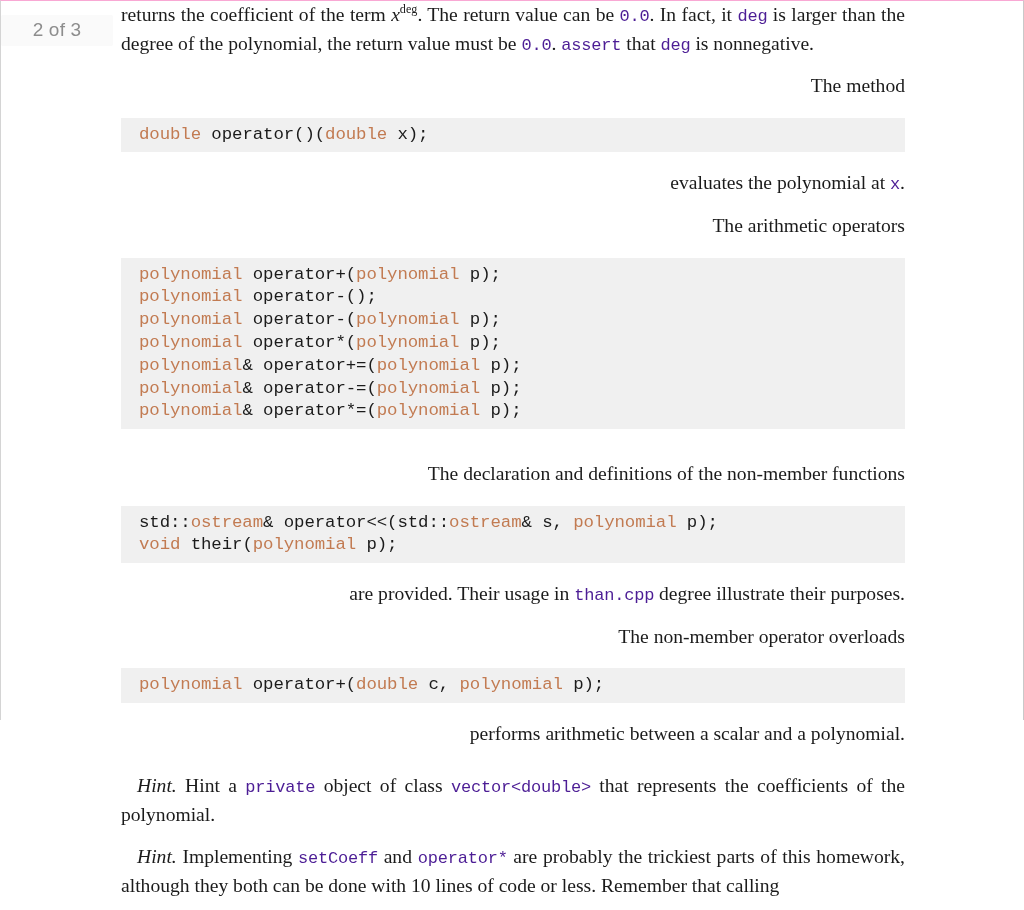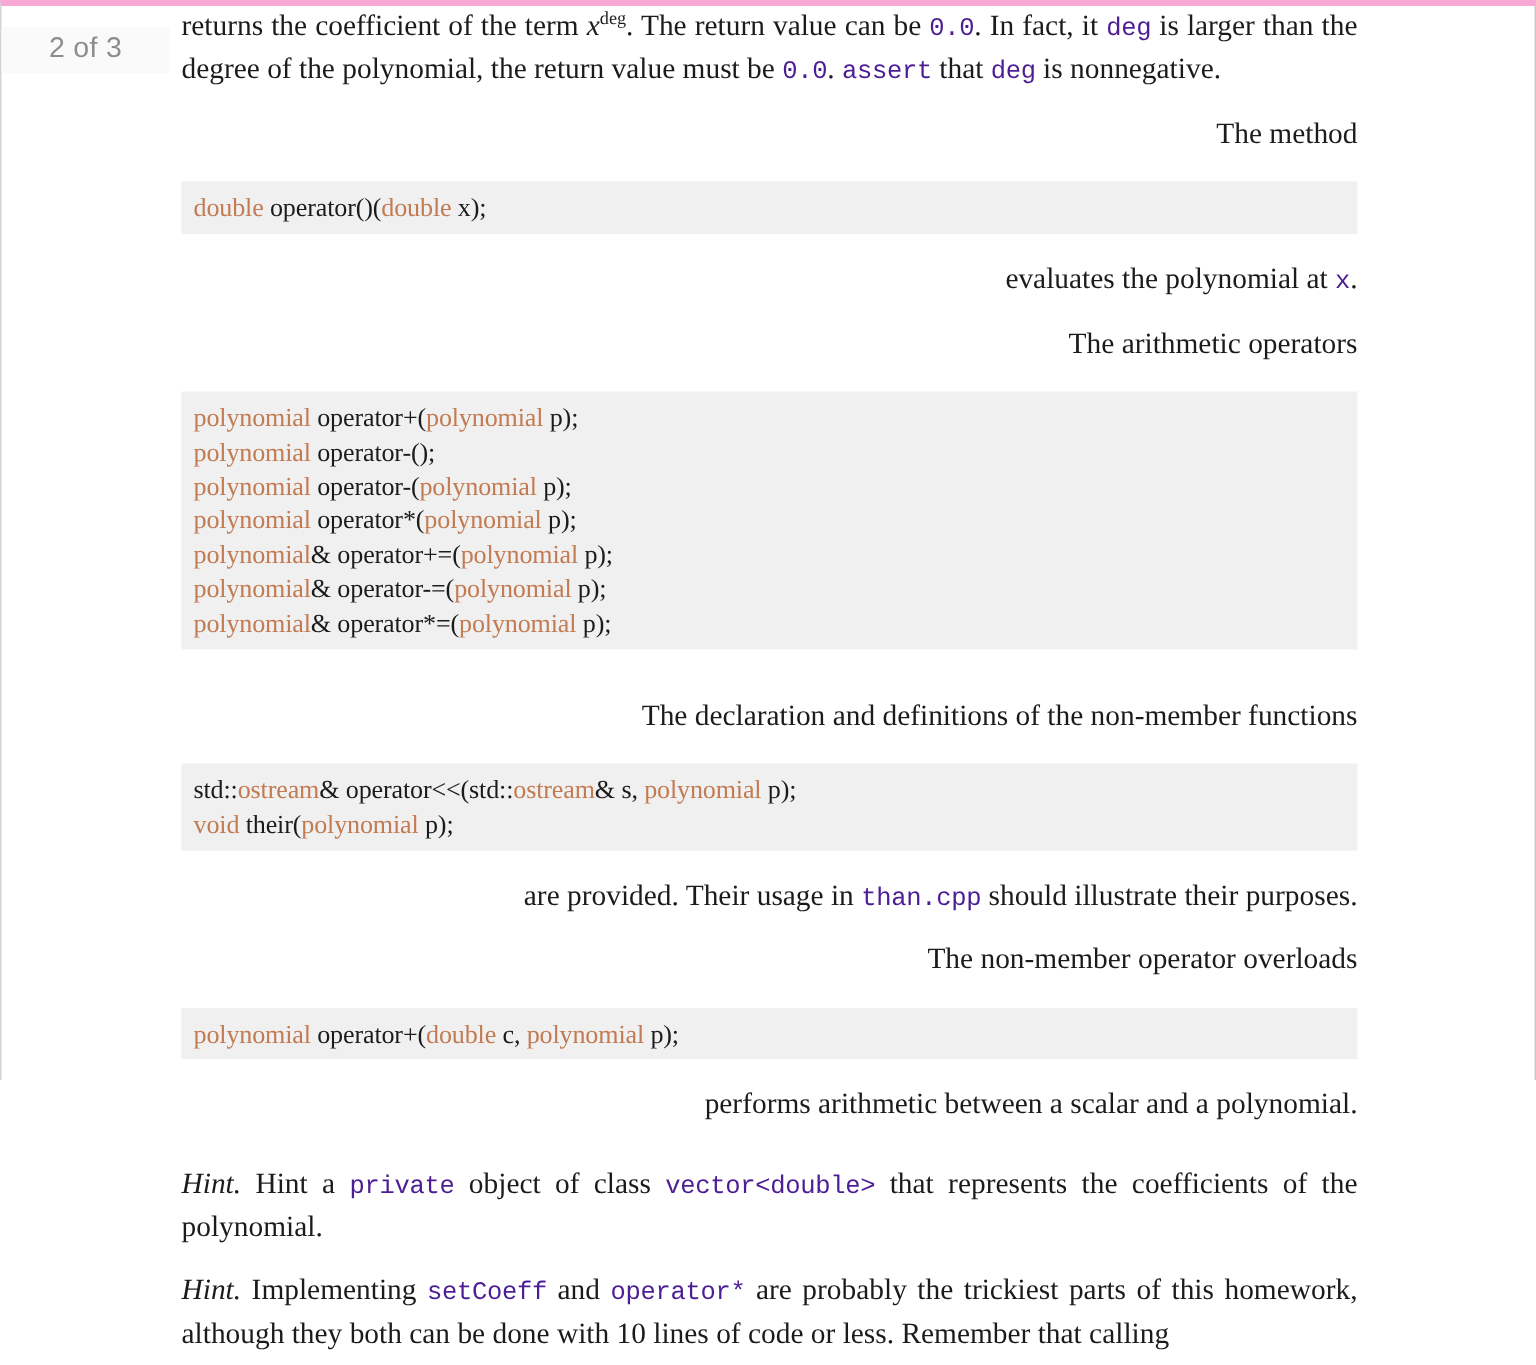--- a/index.html
+++ b/index.html
@@ -18,21 +18,21 @@
 
   #viewer {
     position: absolute;
     top: 0; left: 0;
     width: 1024px;
     height: 720px;
     background: #ffffff;
     box-sizing: border-box;
     border-left: 1px solid #d4d4d4;
     border-right: 1px solid #c9c9c9;
-    border-top: 4px solid #f9a8d4;
+    border-top: 1px solid #f9a8d4;
   }
 
   
   #page-indicator {
     position: absolute;
     left: 0px;
     top: 14px;
     width: 112px;
     text-align: center;
     font-family: "Liberation Sans", sans-serif;
@@ -72,31 +72,31 @@
     font-family: "Liberation Mono", monospace;
     font-size: 17.4px;
     line-height: 1.31;
     color: #1b1b1b;
     padding: 6px 0 6px 0;
     width: 784px;
     box-sizing: border-box;
     white-space: pre;
     letter-spacing: -0.1px;
   }
-  .codeblock .ln { display: block; padding-left: 8px; font-family: Liberation Serif, serif; }
+  .codeblock .ln { display: block; padding-left: 18px; }
   .kw { color: #c27b52; }
 
   
   code.tt {
     font-family: "Liberation Mono", monospace;
     font-size: 17px;
     letter-spacing: -0.2px;
     color: #4c1d95;
   }
-  i.hintlabel { font-style: italic; }
+  i.hintlabel { font-style: italic; margin-left: 16px; }
   .mi { font-style: italic; font-family: "Liberation Serif", serif; }
   .sup {
     font-size: 0.62em;
     vertical-align: super;
     font-style: normal;
   }
 </style>
 </head>
 <body>
 
@@ -134,21 +134,21 @@
     <div class="gap-sm"></div>
 
     <p class="para tight">The declaration and definitions of the non-member functions</p>
 
     <div class="gap-md"></div>
 
     <div class="codeblock"><span class="ln"><span>std::</span><span class="kw">ostream</span><span>&amp; operator&lt;&lt;(std::</span><span class="kw">ostream</span><span>&amp; s, </span><span class="kw">polynomial</span><span> p);</span></span><span class="ln"><span class="kw">void</span><span> their(</span><span class="kw">polynomial</span><span> p);</span></span></div>
 
     <div class="gap-md"></div>
 
-    <p class="para tight"><span>are provided. Their usage in </span><code class="tt">than.cpp</code><span> should illustrate their purposes.</span></p>
+    <p class="para tight"><span>are provided. Their usage in </span><code class="tt">than.cpp</code><span> degree illustrate their purposes.</span></p>
 
     <div class="gap-sm"></div>
 
     <p class="para tight">The non-member operator overloads</p>
 
     <div class="gap-md"></div>
 
     <div class="codeblock"><span class="ln"><span class="kw">polynomial</span><span> operator+(</span><span class="kw">double</span><span> c, </span><span class="kw">polynomial</span><span> p);</span></span></div>
 
     <div class="gap-md"></div>

